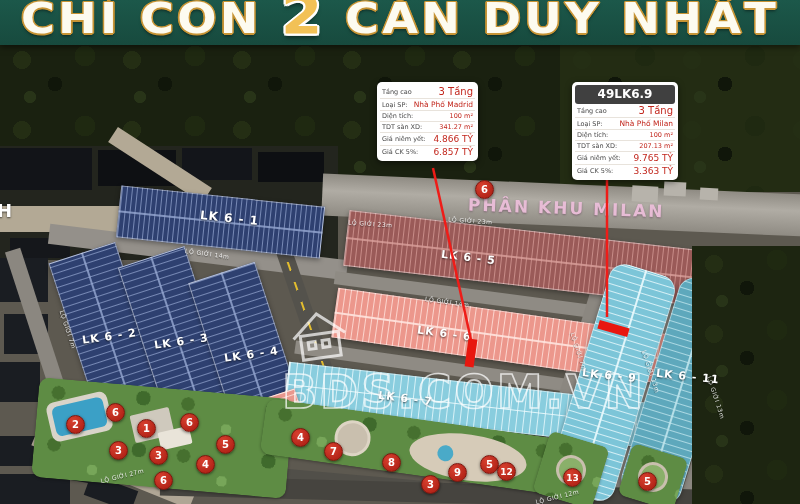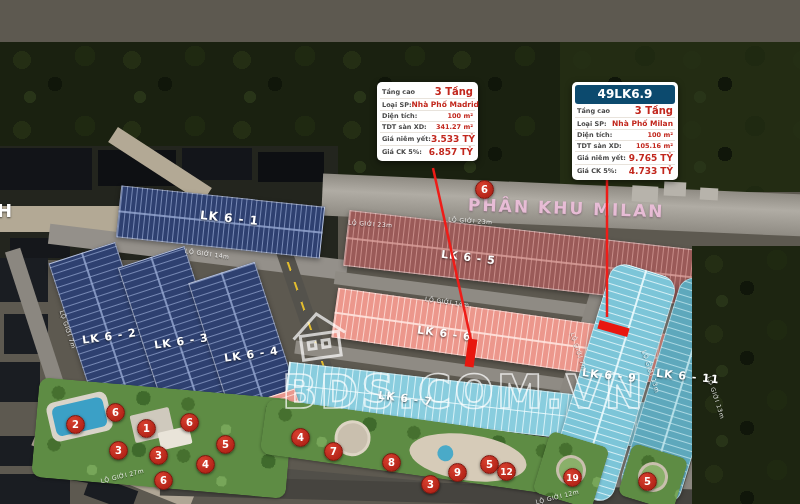--- a/index.html
+++ b/index.html
@@ -117,25 +117,25 @@
   .bg12{left:382px;top:453px}.bg13{left:421px;top:475px}.bg14{left:448px;top:463px}.bg15{left:480px;top:455px}
   .bg16{left:497px;top:462px}.bg17{left:563px;top:468px}.bg18{left:638px;top:472px}
 
   
   .card{position:absolute;background:#fff;border-radius:5px;padding:3px;width:101px;
     box-shadow:0 2px 6px rgba(0,0,0,.5);}
   .card1{left:377px;top:82px;}
   .card2{left:572px;top:82px;width:106px;}
   .card-head{border-radius:3px;color:#fff;font-weight:bold;font-size:12px;text-align:center;padding:2px 0 3px;}
   .card1 .card-head{background:#cb3a31;}
-  .card2 .card-head{background:#0c4a6e;}
+  .card2 .card-head{background:#404040;}
   .crow{display:flex;justify-content:space-between;align-items:center;padding:1px 2px;border-bottom:1px solid #e8e3dc;}
   .crow:last-child{border-bottom:none;}
-  .clabel{font-size:6.5px;color:#4a4a4a;white-space:nowrap;font-weight:bold;}
-  .cval{color:#c2271d;font-weight:bold;white-space:nowrap;}
+  .clabel{font-size:6.5px;color:#4a4a4a;white-space:nowrap;}
+  .cval{color:#c2271d;font-weight:normal;white-space:nowrap;}
   .r0 .cval{font-size:10px;}
   .r1 .cval{font-size:7.5px;}
   .r2 .cval,.r3 .cval{font-size:6.5px;}
   .r4 .cval,.r5 .cval{font-size:9px;}
 
   
   .banner{position:absolute;left:0;top:0;width:800px;height:45px;overflow:hidden;
     background:linear-gradient(#1c584a,#174a3e);box-shadow:0 2px 6px rgba(0,0,0,.5);}
   .banner-text{position:absolute;top:-17px;left:0;width:100%;text-align:center;
     font-size:42px;font-weight:bold;letter-spacing:3px;white-space:nowrap;transform:scaleX(1.1);transform-origin:center top;
@@ -284,21 +284,21 @@
   <div class="badge bg7">5</div>
   <div class="badge bg8">4</div>
   <div class="badge bg9">6</div>
   <div class="badge bg10">4</div>
   <div class="badge bg11">7</div>
   <div class="badge bg12">8</div>
   <div class="badge bg13">3</div>
   <div class="badge bg14">9</div>
   <div class="badge bg15">5</div>
   <div class="badge bg16 two">12</div>
-  <div class="badge bg17 two">19</div>
+  <div class="badge bg17 two">13</div>
   <div class="badge bg18">5</div>
 
   <div class="card card1">
     <div class="crow r0">
         <span class="clabel">Tầng cao</span>
         <span class="cval">3 Tầng</span>
       </div>
     <div class="crow r1">
         <span class="clabel">Loại SP:</span>
         <span class="cval">Nhà Phố Madrid</span>
@@ -306,21 +306,21 @@
     <div class="crow r2">
         <span class="clabel">Diện tích:</span>
         <span class="cval">100 m²</span>
       </div>
     <div class="crow r3">
         <span class="clabel">TDT sàn XD:</span>
         <span class="cval">341.27 m²</span>
       </div>
     <div class="crow r4">
         <span class="clabel">Giá niêm yết:</span>
-        <span class="cval">3.533 TỶ</span>
+        <span class="cval">4.866 TỶ</span>
       </div>
     <div class="crow r5">
         <span class="clabel">Giá CK 5%:</span>
         <span class="cval">6.857 TỶ</span>
       </div>
   </div>
 
   <div class="card card2">
     <div class="card-head">49LK6.9</div>
     <div class="crow r0">
@@ -330,27 +330,30 @@
     <div class="crow r1">
         <span class="clabel">Loại SP:</span>
         <span class="cval">Nhà Phố Milan</span>
       </div>
     <div class="crow r2">
         <span class="clabel">Diện tích:</span>
         <span class="cval">100 m²</span>
       </div>
     <div class="crow r3">
         <span class="clabel">TDT sàn XD:</span>
-        <span class="cval">105.16 m²</span>
+        <span class="cval">207.13 m²</span>
       </div>
     <div class="crow r4">
         <span class="clabel">Giá niêm yết:</span>
         <span class="cval">9.765 TỶ</span>
       </div>
     <div class="crow r5">
         <span class="clabel">Giá CK 5%:</span>
-        <span class="cval">4.733 TỶ</span>
-      </div>
-  </div>
-
+        <span class="cval">3.363 TỶ</span>
+      </div>
+  </div>
+
+  <div class="banner">
+    <div class="banner-text"><span>CHỈ CÒN</span> <span class="hl">2</span> <span>CĂN DUY NHẤT</span></div>
+  </div>
 
   <div class="edge-letter">H</div>
 </div>
 
 </body></html>

